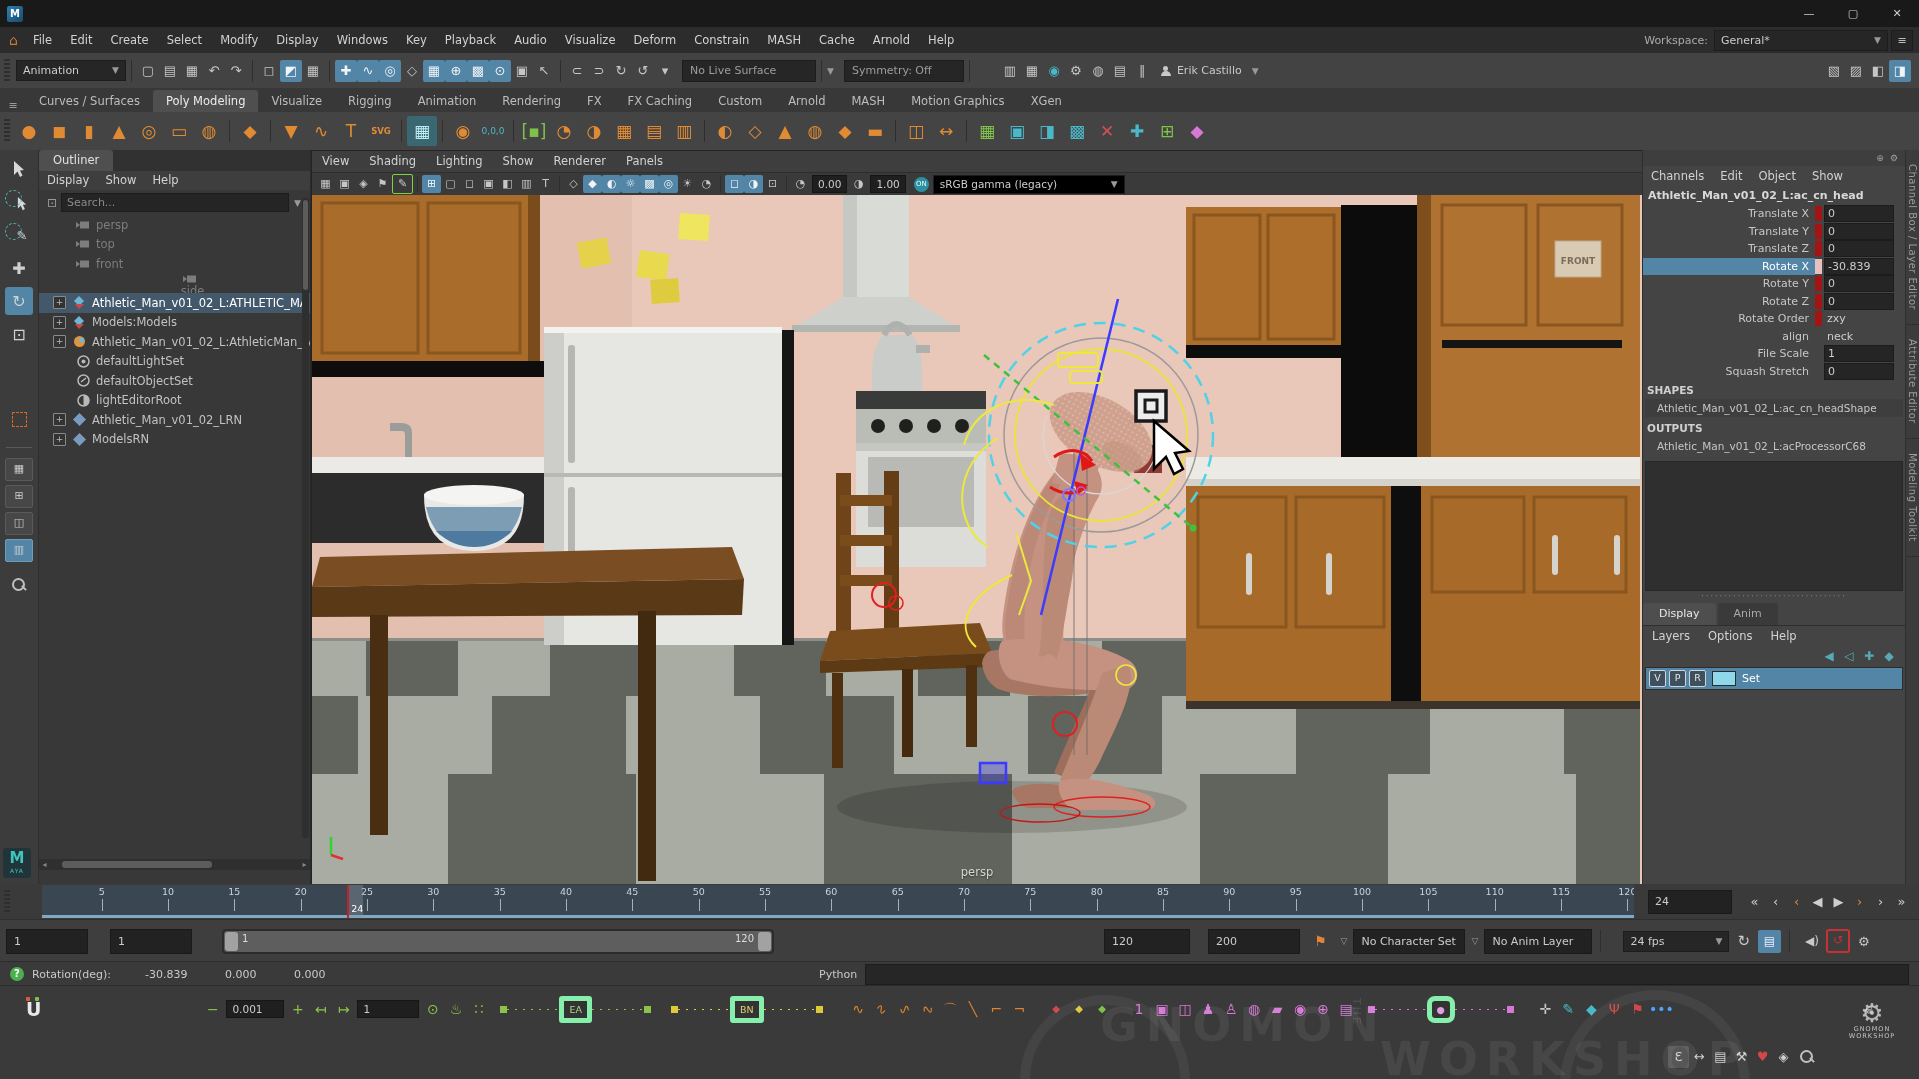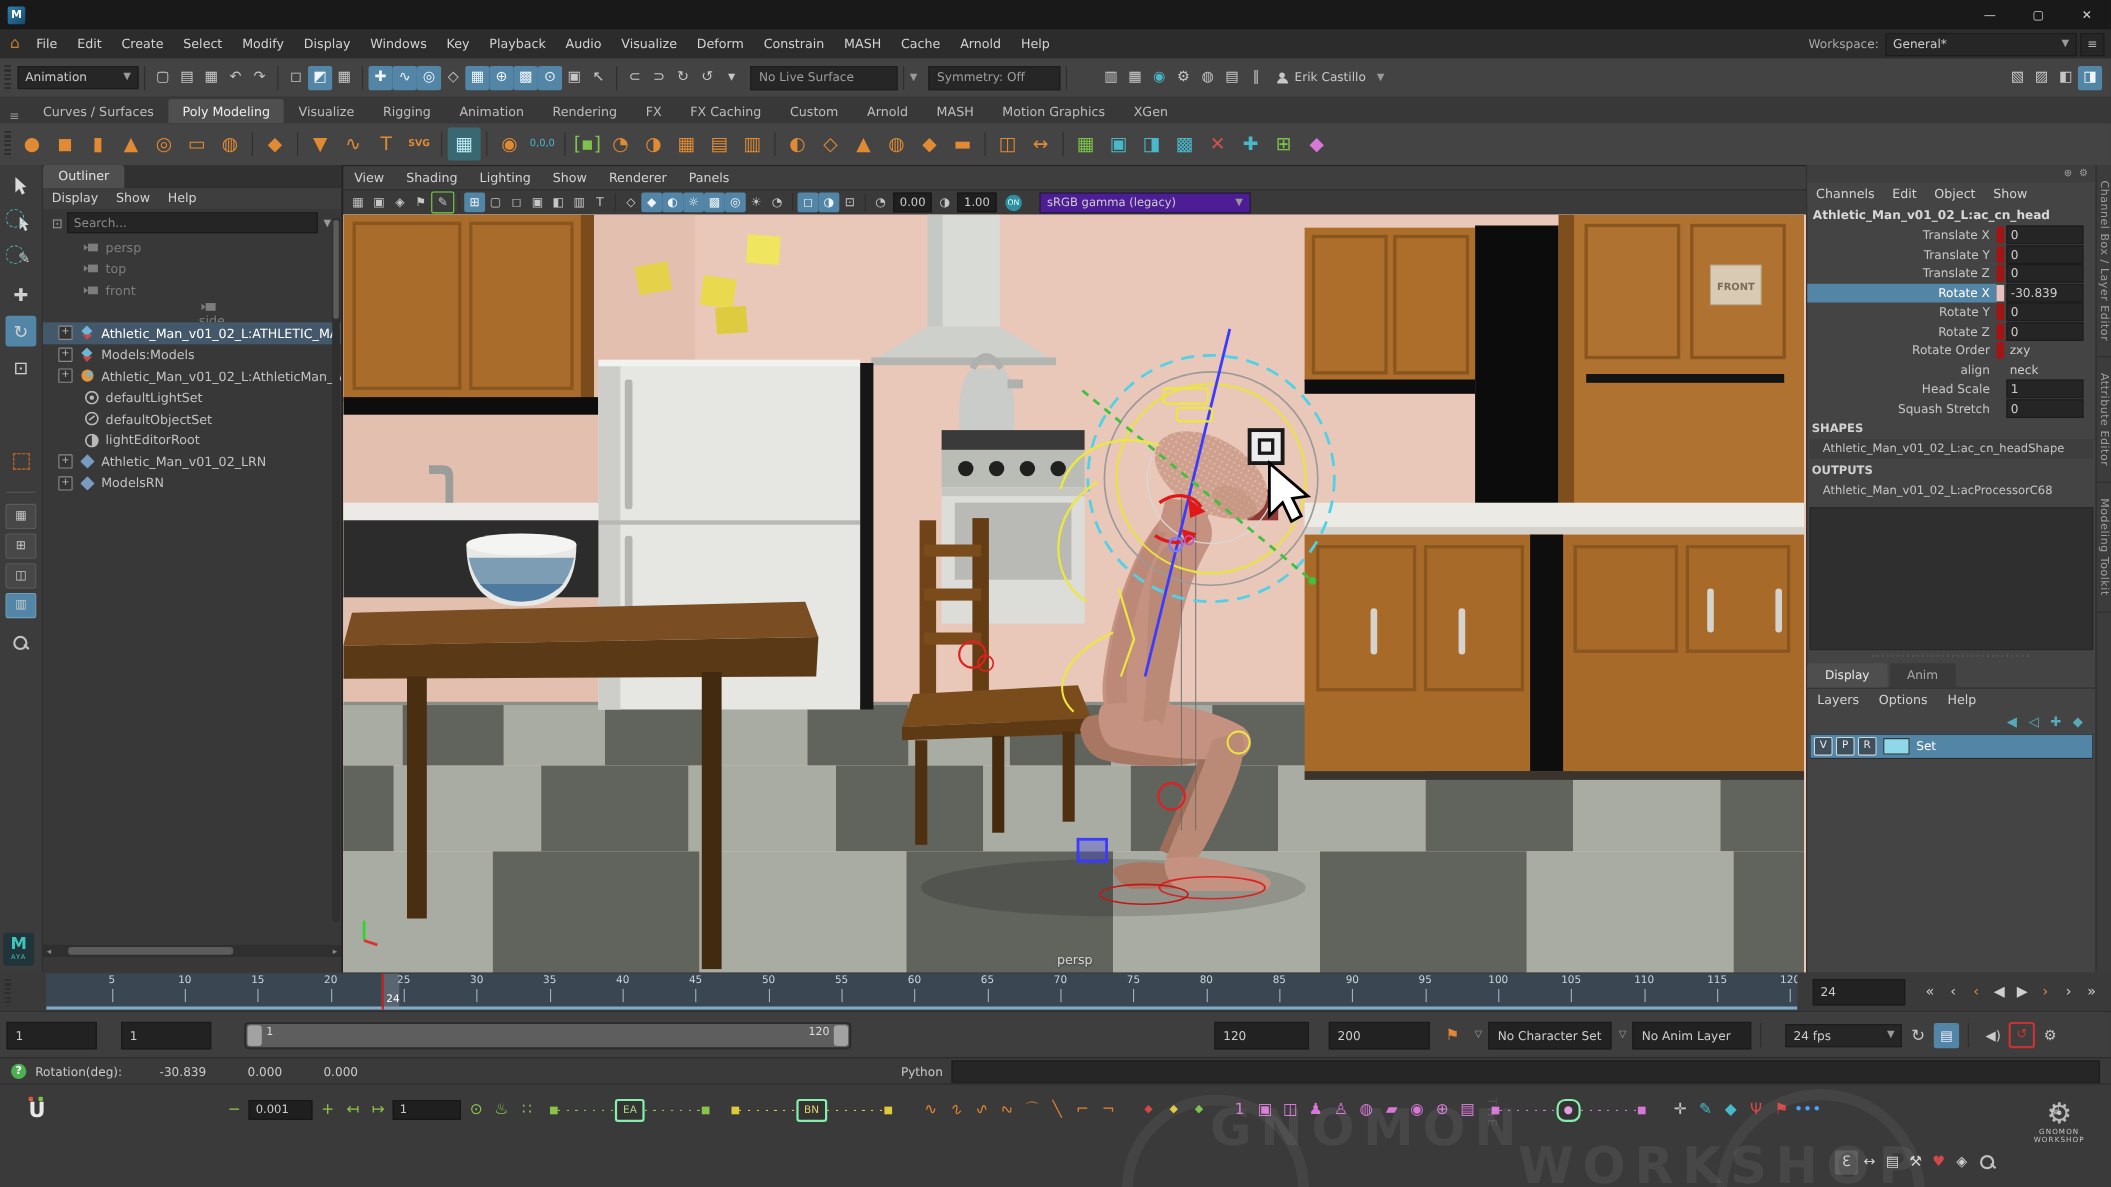--- a/index.html
+++ b/index.html
@@ -95,21 +95,21 @@
   #outliner-hscroll .hthumb{margin-left:12px;width:150px;height:7px;margin-top:2px;background:#5c5c5c;border-radius:3px;}
   #outliner-hscroll .harr{width:11px;color:#888;font-size:8px;line-height:11px;text-align:center;}
   
   #viewport{left:311px;top:0;width:1330px;height:100%;background:#222;border:1px solid #242424;}
   #vpmenus{height:21px;background:#3e3e3e;display:flex;border-bottom:1px solid #2e2e2e;}
   #vpmenus .menu-item{line-height:21px;padding:0 10px;}
   #vpicons{height:22px;background:#3a3a3a;display:flex;align-items:center;border-bottom:1px solid #2a2a2a;padding-left:4px;}
   #vpicons .icon{width:19px;height:18px;line-height:18px;font-size:11px;}
   #vpicons .tsep{height:16px;margin:0 4px;}
   .minifield{background:#1f1f1f;border:1px solid #161616;height:16px;line-height:16px;padding:0 5px;color:#ccc;font-size:10.5px;margin:0 2px;flex:none;}
-  #colorspace-dd{width:178px;height:17px;font-size:10.5px;margin-left:16px;background:#4c1d95;gap:28px;}
+  #colorspace-dd{width:178px;height:17px;font-size:10.5px;margin-left:4px;background:#000000;gap:28px;}
   #ocio-badge{width:15px;height:15px;border-radius:50%;background:#2e8fa0;color:#dff;font-size:7px;line-height:15px;text-align:center;margin-left:6px;flex:none;}
   #scene{position:absolute;left:0;top:44px;right:0;bottom:0;overflow:hidden;background:#e9c8b9;}
   #scene svg{position:absolute;left:0;top:0;}
   #persp-label{position:absolute;left:50%;bottom:6px;transform:translateX(-50%);color:#d6d6d6;font-size:11.5px;text-shadow:0 1px 2px rgba(0,0,0,.5);}
   
   #cbpanel{left:1642px;top:0;width:262px;height:100%;background:#444;border-left:1px solid #2e2e2e;}
   #cb-pins{height:16px;display:flex;justify-content:flex-end;align-items:center;padding-right:4px;background:#3e3e3e;}
   #cb-pins span{color:#9f9f9f;font-size:9px;width:14px;text-align:center;}
   #cb-menus{height:20px;display:flex;background:#444;}
   #cb-menus .menu-item{line-height:20px;padding:0 8px;font-size:11.5px;}
@@ -188,21 +188,21 @@
   .orange{color:#e0822f!important;}
   .pink{color:#d678d6!important;}
   .redt{color:#d24848!important;}
   .redk{color:#d24848!important;font-size:10px!important;}
   .yellowk{color:#ddc93a!important;font-size:10px!important;}
   .greenk{color:#7ec24a!important;font-size:10px!important;}
   .r1{transform:rotate(25deg);} .r2{transform:scaleX(-1);} .r3{transform:rotate(-20deg);}
   .ab-slider{display:flex;align-items:center;margin:0 10px;}
   .ab-slider .endsq{width:7px;height:7px;}
   .ab-slider .dots{width:52px;height:1px;background:repeating-linear-gradient(90deg,currentColor 0 2px,transparent 2px 8px);}
-  .ab-slider .tag{border:2px solid #86efac;border-radius:3px;padding:0 5px;height:17px;line-height:17px;font-size:9.5px;background:#333;}
+  .ab-slider .tag{border:5px solid #86efac;border-radius:3px;padding:0 5px;height:17px;line-height:17px;font-size:9.5px;background:#333;}
   .gslider{color:#8bc34a;} .gslider .endsq{background:#8bc34a;} .gslider .tag{color:#a8d88a;}
   .yslider{color:#ddc93a;} .yslider .endsq{background:#ddc93a;} .yslider .tag{color:#e0d070;}
   .pslider{color:#d678d6;} .pslider .endsq{background:#d678d6;} .pslider .tag{color:#e0a0e0;border-radius:8px;}
   #ab-row2{position:absolute;left:1668px;top:60px;display:flex;align-items:center;}
   #ab-row2 .icon{width:21px;height:22px;line-height:22px;font-size:13px;color:#cfcfcf;}
   #ab-row2 .icon.act{background:#565656;}
   #gnomon-logo{position:absolute;left:1840px;top:14px;width:64px;text-align:center;opacity:.85;}
   #gnomon-gear{font-size:26px;color:#cfcfcf;line-height:26px;}
   #gnomon-skull{position:absolute;left:24px;top:4px;font-size:11px;color:#fff;}
   .gn-small{color:#ddd;font-size:6.5px;letter-spacing:1px;line-height:7px;}
@@ -892,21 +892,21 @@
             <span class="cb-lbl">Rotate Order</span>
             <span class="cb-bar" style="background: rgb(163, 21, 21);"></span>
             <span class="cb-val">zxy</span>
           </div>
           <div class="cb-row">
             <span class="cb-lbl">align</span>
             <span class="cb-bar" style="background: transparent;"></span>
             <span class="cb-val">neck</span>
           </div>
           <div class="cb-row">
-            <span class="cb-lbl">Head Scale</span>
+            <span class="cb-lbl">File Scale</span>
             <span class="cb-bar" style="background: transparent;"></span>
             <span class="cb-val box">1</span>
           </div>
           <div class="cb-row">
             <span class="cb-lbl">Squash Stretch</span>
             <span class="cb-bar" style="background: transparent;"></span>
             <span class="cb-val box">0</span>
           </div>
         </div>
       <div class="cb-sect">SHAPES</div>

